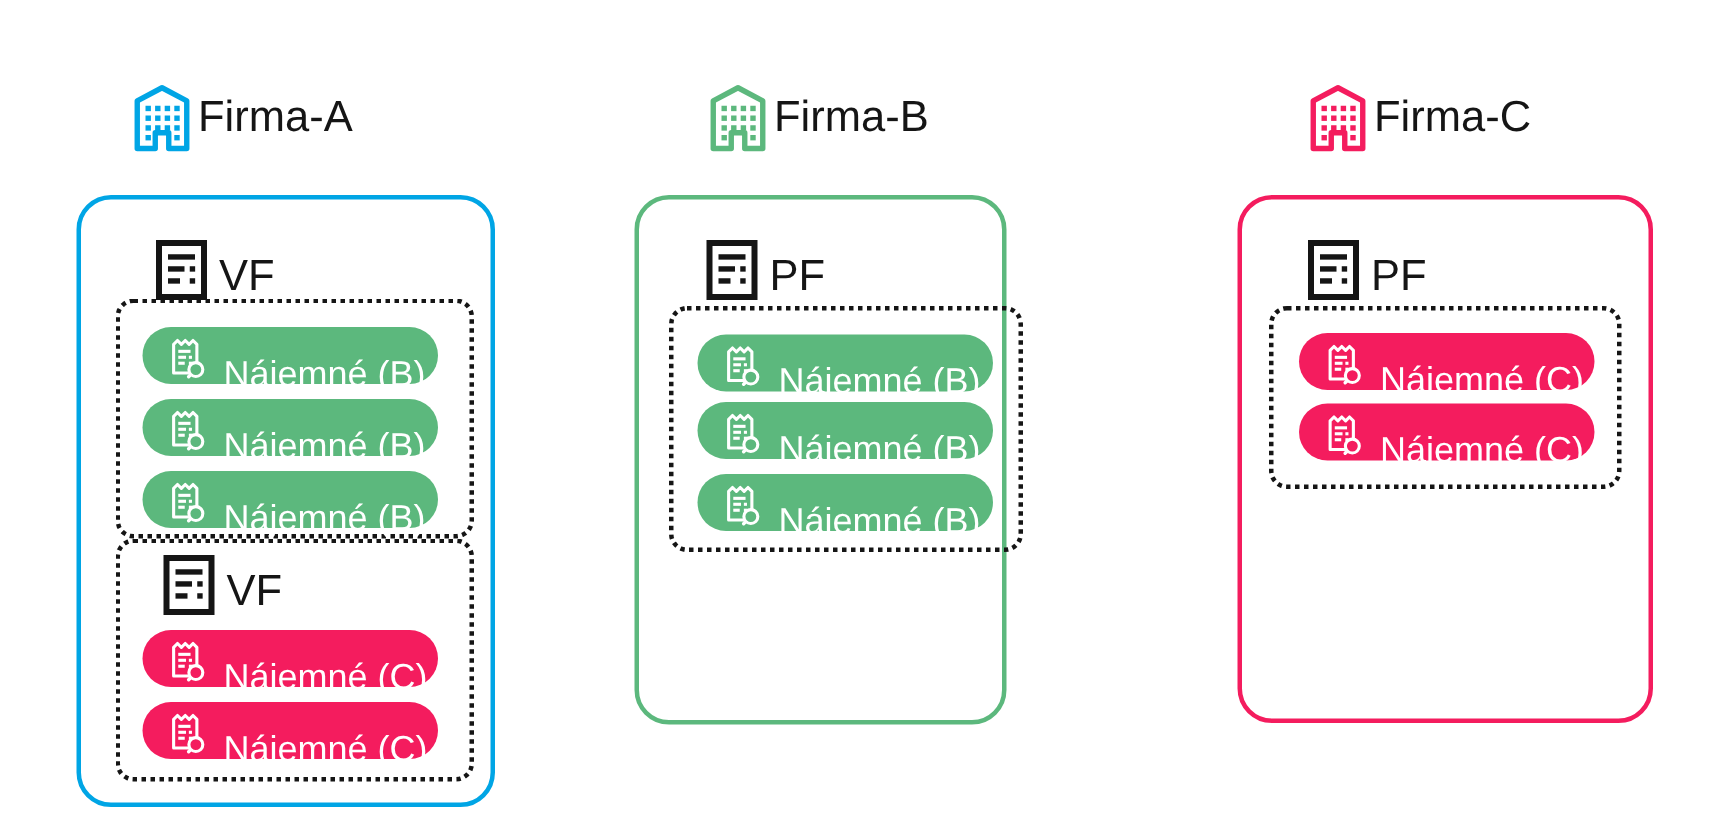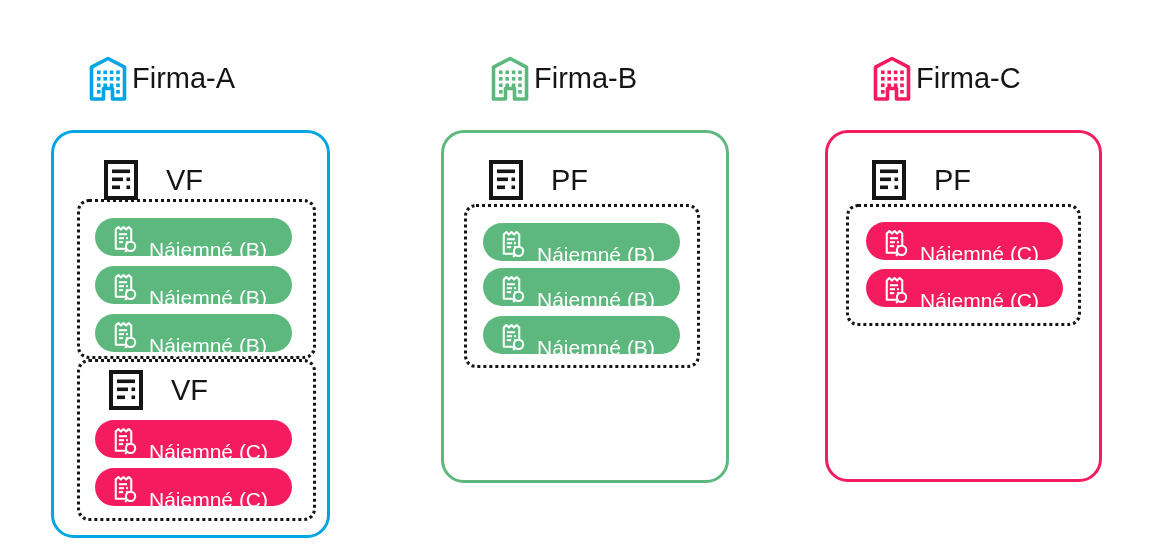--- a/index.html
+++ b/index.html
@@ -21,39 +21,39 @@
   .building-icon { color:var(--accent); flex:0 0 auto; }
   .company-name { font-size:29px; color:#151515; }
 
   .card {
     position:absolute; left:0; width:100%;
     border:3.5px solid var(--accent);
     border-radius:23px; background:#fff;
   }
 
   .type-heading {
-    position:absolute; display:flex; align-items:center; gap:27px;
+    position:absolute; display:flex; align-items:flex-end; gap:7px;
     color:#151515; white-space:nowrap;
   }
   .invoice-icon { color:#151515; flex:0 0 auto; }
   .type-label { font-size:29px; }
 
   .dotted-box {
     position:absolute;
     border:3px dotted #151515;
     border-radius:12px;
   }
 
   .pill {
     position:absolute; width:197px; height:38px;
     border-radius:19px; background:var(--pill-bg);
     display:flex; align-items:center; gap:10px;
     padding-left:13px; white-space:nowrap;
   }
-  .pill-label { color:#ffffff; font-size:21px;margin-top:26px; }
+  .pill-label { color:#ffffff; font-size:24px;margin-top:26px; }
   .receipt-icon { flex:0 0 auto; }
 
   .icon-defs { position:absolute; width:0; height:0; overflow:hidden; }
 </style>
 </head>
 <body>
 
 <svg class="icon-defs" aria-hidden="true">
   <symbol id="ic-building" viewBox="0 0 48 48">
     <path d="M7.5 45 V13.2 L24 4.5 L40.5 13.2 V45 H28.5 V34.5 H19.5 V45 Z" fill="none" stroke="currentColor" stroke-width="3.6" stroke-linejoin="round"></path>
@@ -152,21 +152,21 @@
         <div class="pill" style="left: 15px; top: 106px; --pill-bg: #F41C5E;">
           <svg class="receipt-icon" width="31" height="31">
               <use href="#ic-receipt"></use>
             </svg>
           <span class="pill-label">Nájemné (C)</span>
         </div>
       </div>
     </div>
   </div>
 
-  <div class="company" style="left: 441px; width: 288px; border-radius: 27px; --accent: #5CB87D;">
+  <div class="company" style="left: 423px; width: 248px; border-radius: 27px; --accent: #5CB87D;">
     <div class="company-header" style="left:45px; top:54px;">
       <svg class="building-icon" width="48" height="48">
           <use href="#ic-building"></use>
         </svg>
       <span class="company-name">Firma-B</span>
     </div>
     <div class="card" style="top:130px; height:353px;">
       <div class="type-heading" style="left:44px; top:26px;">
         <svg class="invoice-icon" width="36" height="42">
             <use href="#ic-invoice"></use>

